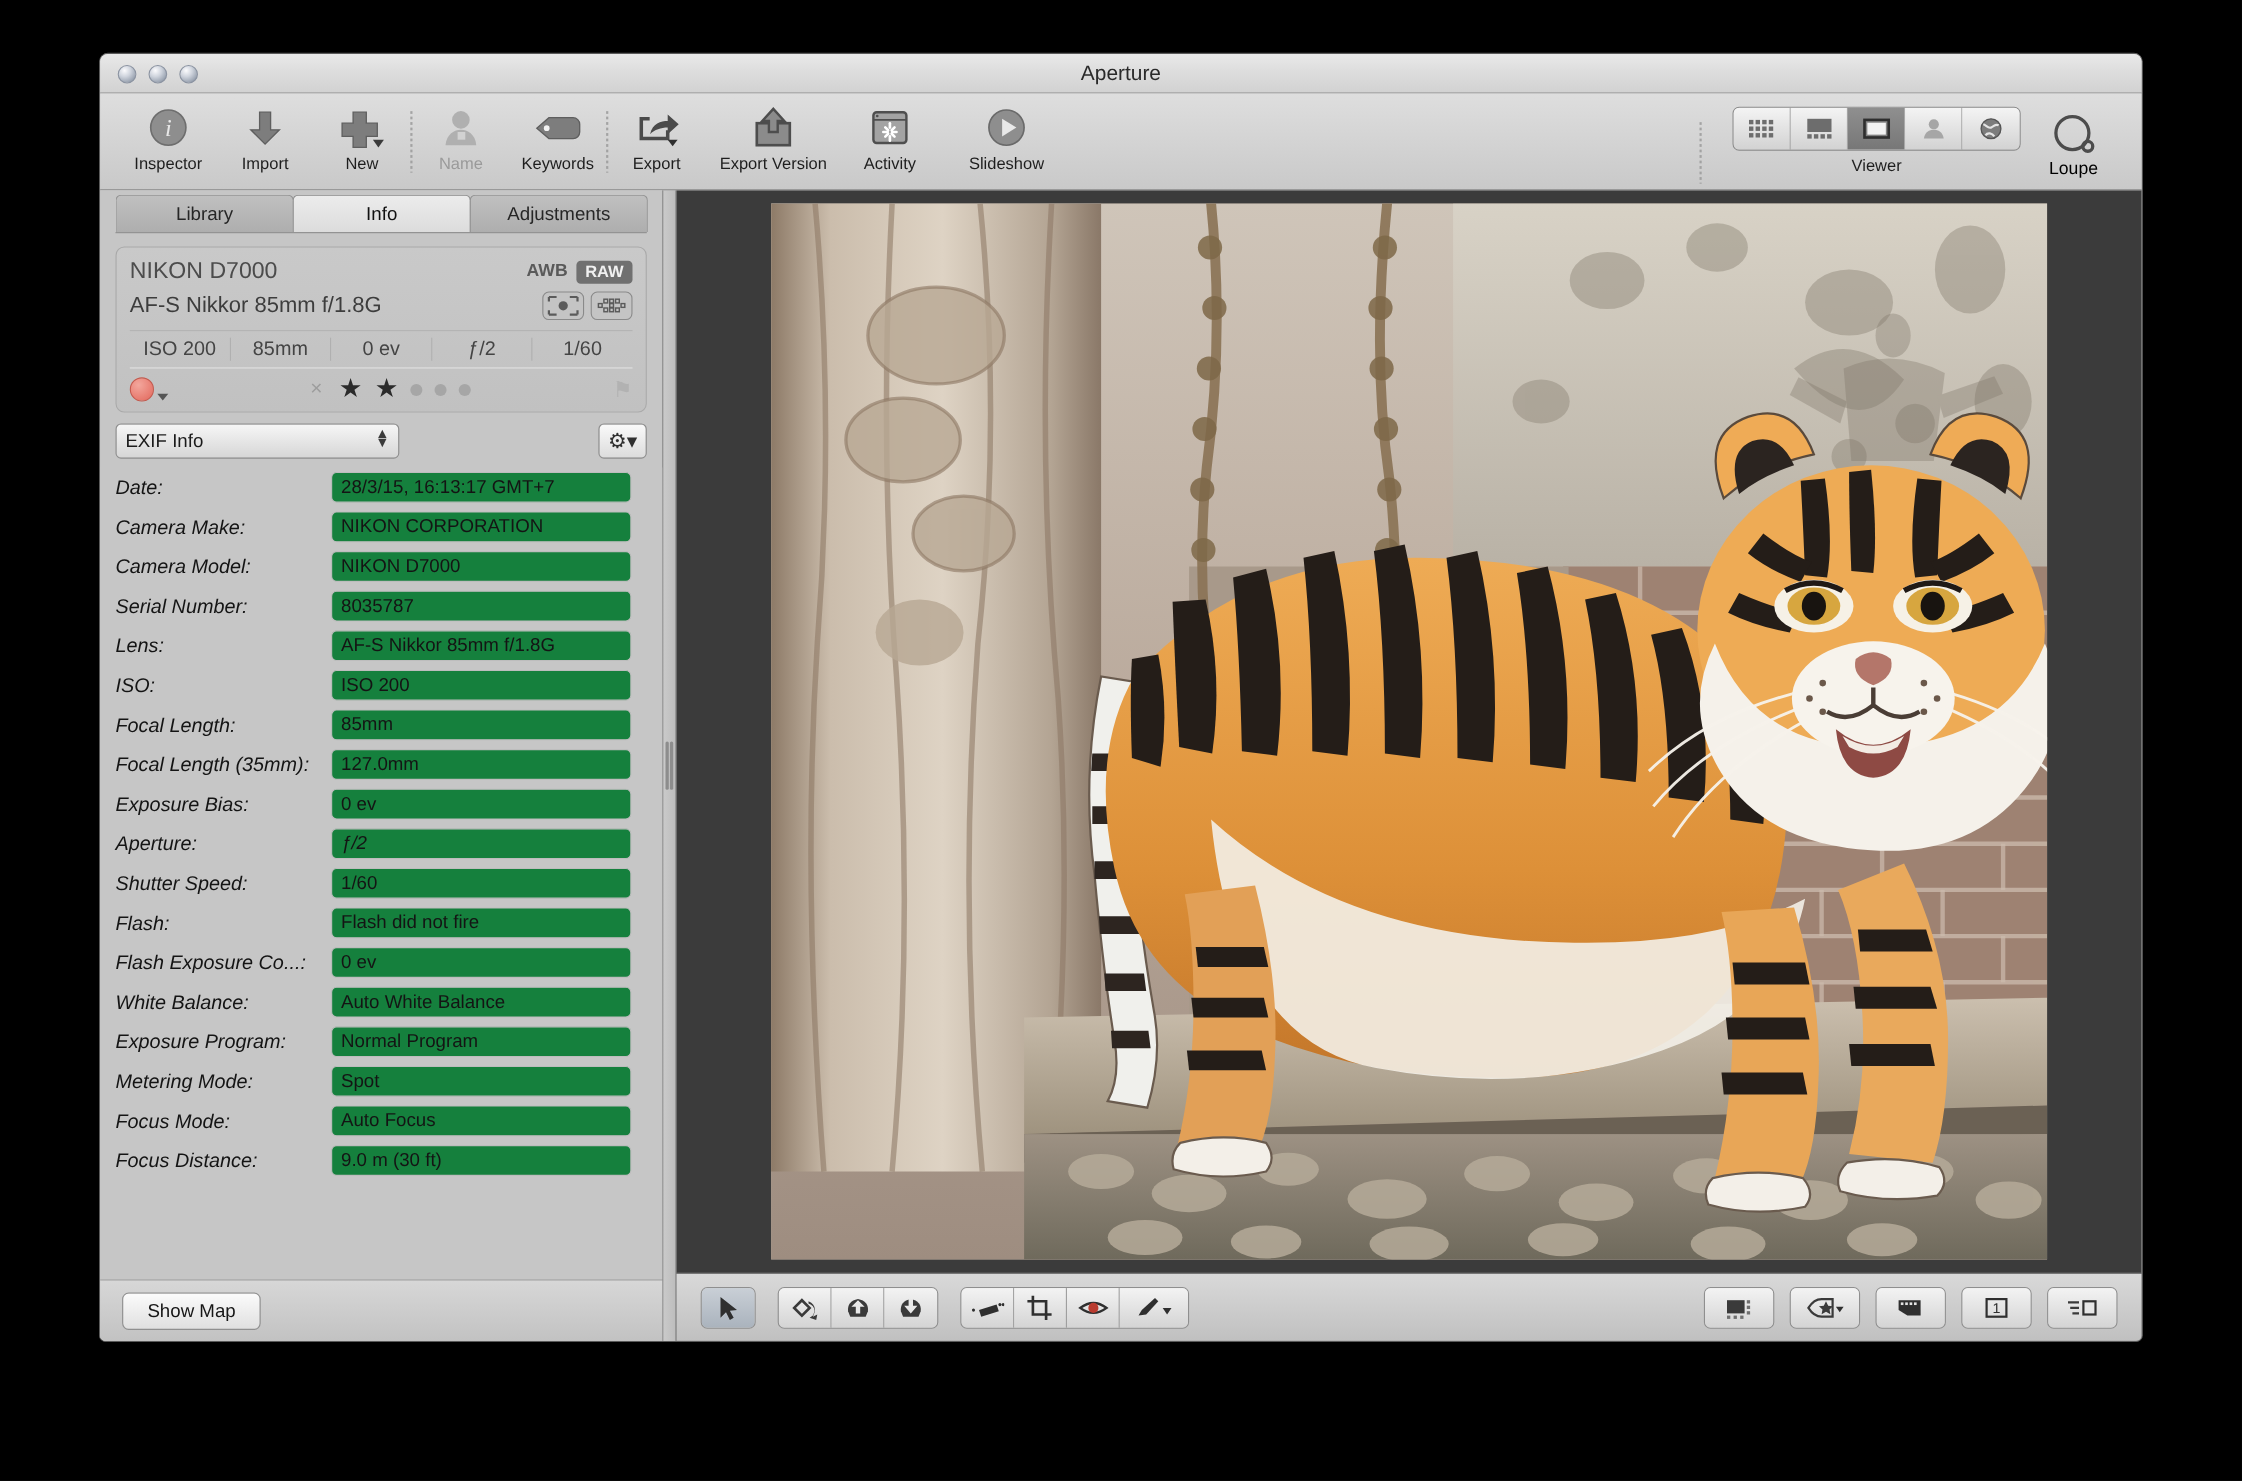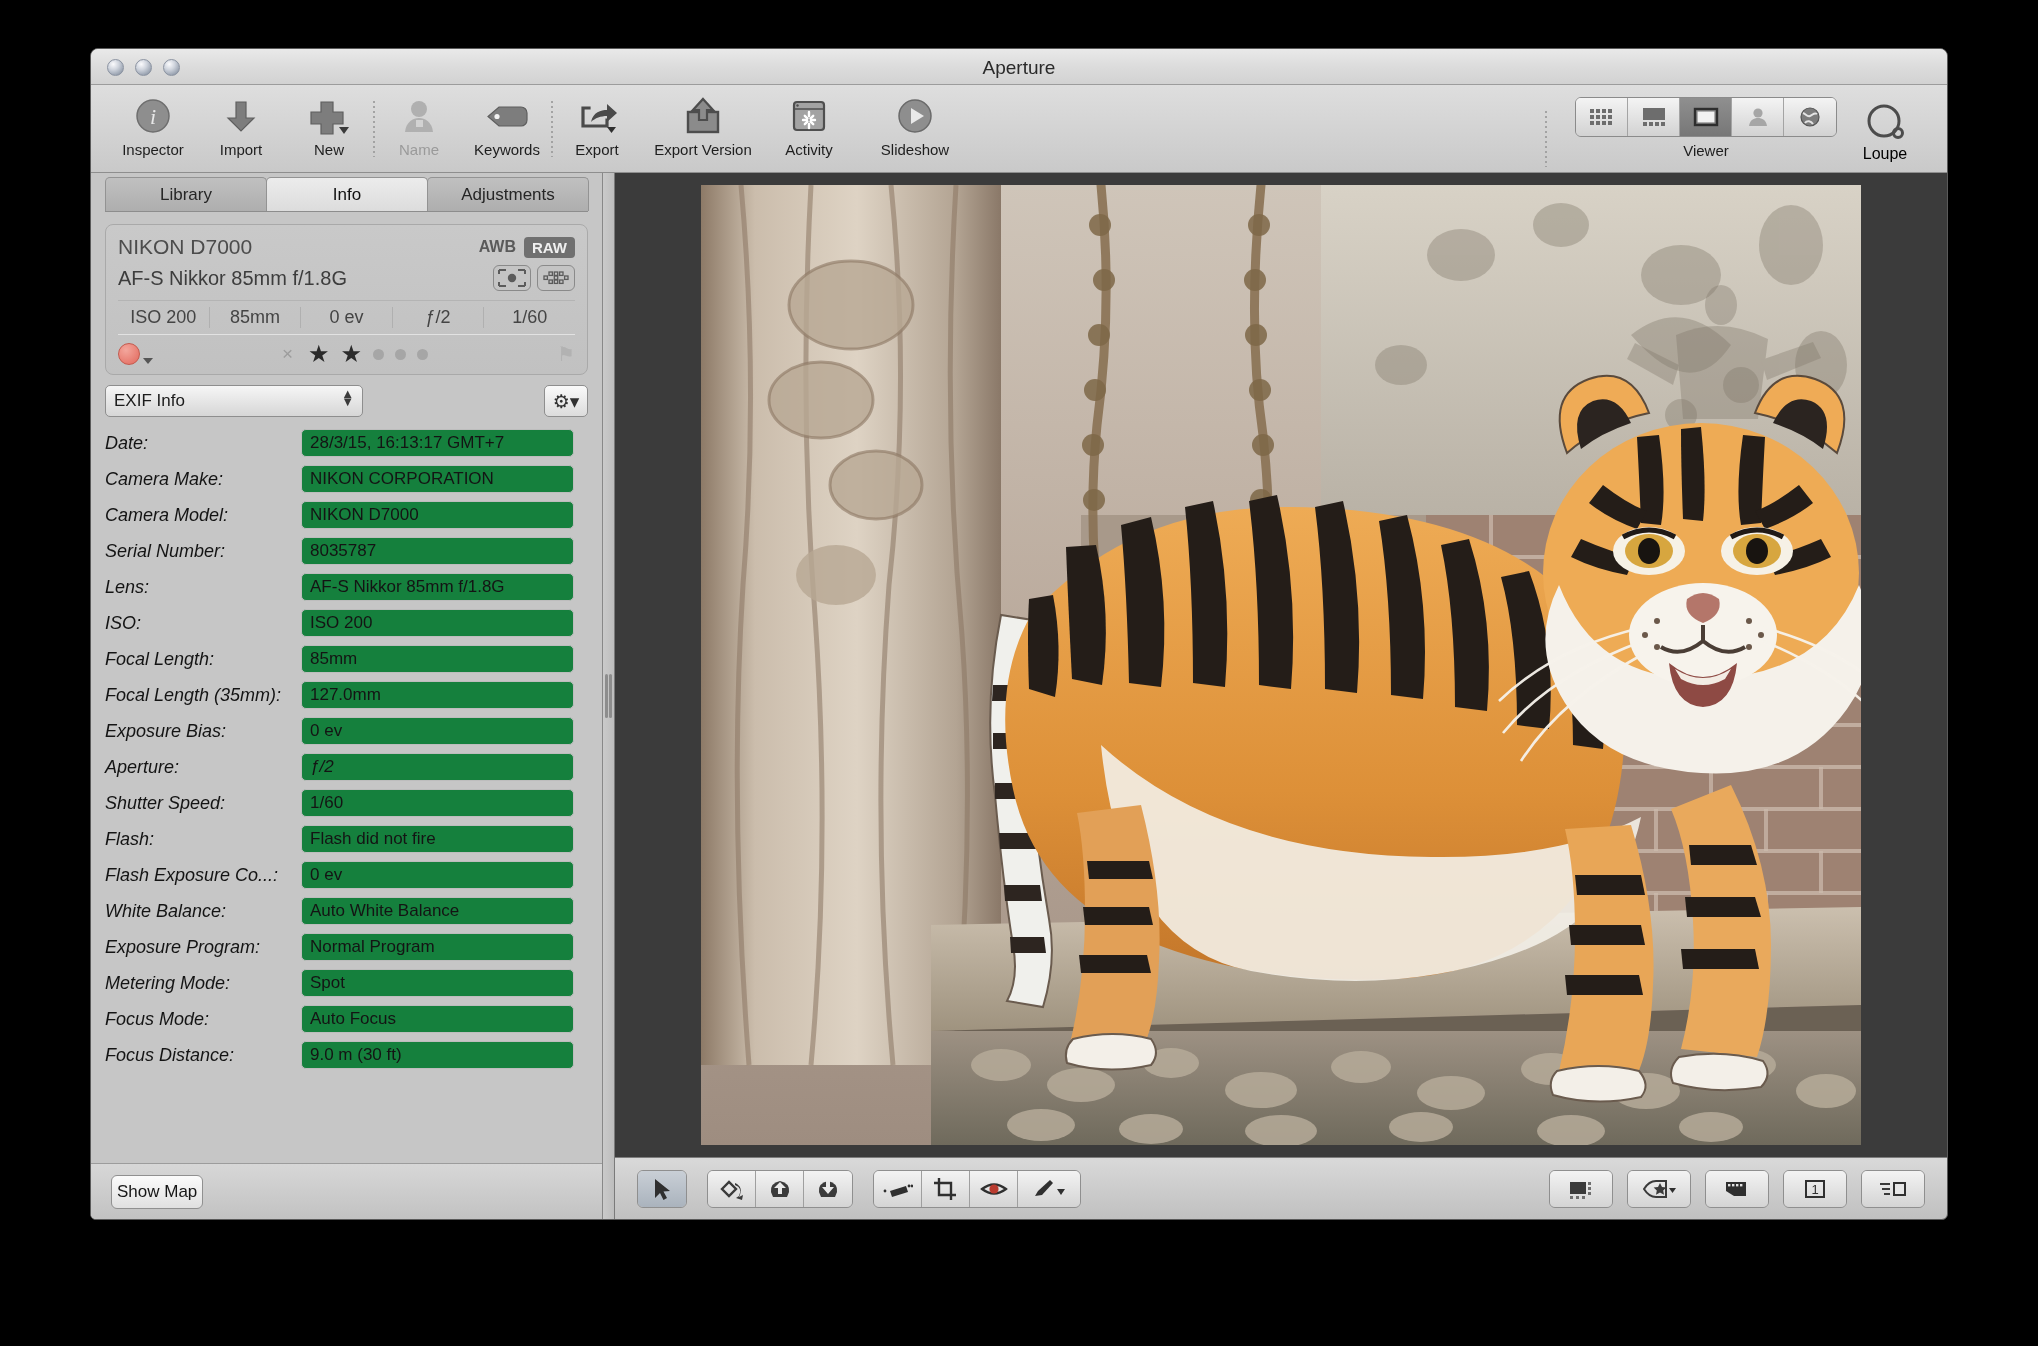--- a/index.html
+++ b/index.html
@@ -201,21 +201,21 @@
   }
   .exif-value.italicf { font-style: italic; }
 
   
   #inspector-footer {
     height: 56px; border-top: 1px solid #9c9c9c;
     background: linear-gradient(to bottom,#d7d7d7,#c2c2c2);
     display: flex; align-items: center; padding-left: 20px;
   }
   #show-map-btn {
-    padding: 6px 5px; font-size: 17px; color: #161616;
+    padding: 6px 22px; font-size: 17px; color: #161616;
     border: 1px solid #909090; border-radius: 6px;
     background: linear-gradient(to bottom,#fbfbfb,#e0e0e0);
     text-align: center;
   }
 
   
   #splitter {
     width: 12px; background: linear-gradient(to right,#cacaca,#bdbdbd);
     display: flex; align-items: center; justify-content: center;
     border-right: 1px solid #7a7a7a;

